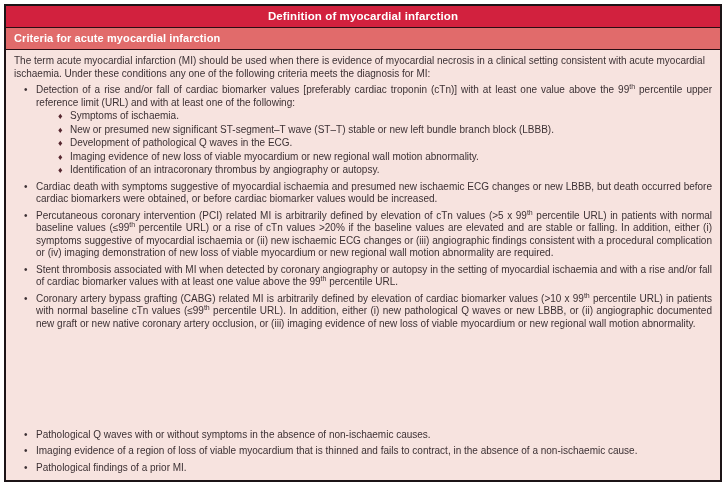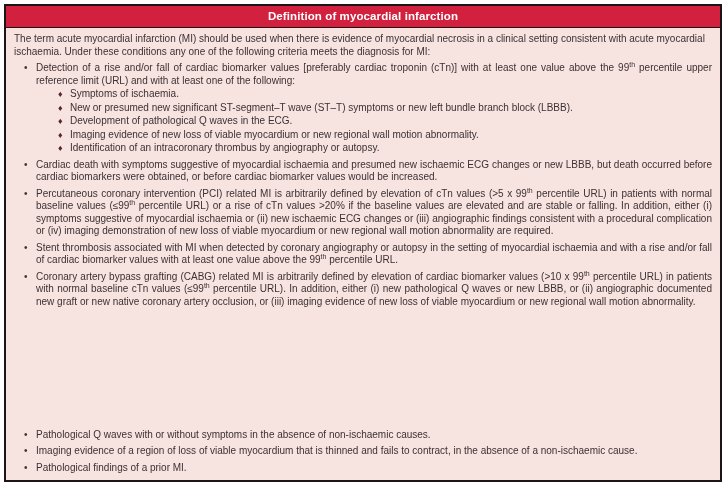--- a/index.html
+++ b/index.html
@@ -28,21 +28,21 @@
   }
   .section-header{
     background:#e16b6b;
     color:#ffffff;
     font-weight:bold;
     font-size:11px;
     padding:4px 8px 5px 8px;
     border-bottom:1px solid #2a0d13;
     letter-spacing:0.1px;
   }
-  .section-header + .section-body{border-top:none;font-family:Liberation Serif, serif;}
+  .section-header + .section-body{border-top:none;}
   .section-body{
     background:#f7e3df;
     color:#3c3134;
     font-size:10px;
     line-height:12.5px;
     padding:5px 8px 6px 8px;
   }
   .section-body.grow{flex:1;}
   .section-body .intro{
     margin:0 0 4px 0;
@@ -76,35 +76,38 @@
 </head>
 <body>
 
 <div class="page">
   <div class="mi-table">
 
     <div class="title-bar">
       <span>Definition of myocardial infarction</span>
     </div>
 
+    <div class="section-header">
+      <span>Criteria for acute myocardial infarction</span>
+    </div>
 
     <div class="section-body grow">
       <p class="intro">The term acute myocardial infarction (MI) should be used when there is evidence of myocardial necrosis in a clinical setting consistent with acute myocardial ischaemia. Under these conditions any one of the following criteria meets the diagnosis for MI:</p>
 
       <div class="bullet">
         <span class="marker">•</span>
         <span class="btext">Detection of a rise and/or fall of cardiac biomarker values [preferably cardiac troponin (cTn)] with at least one value above the 99<sup>th</sup> percentile upper reference limit (URL) and with at least one of the following:</span>
       </div>
       <div class="subbullet">
         <span class="marker">♦</span>
         <span class="btext">Symptoms of ischaemia.</span>
       </div>
       <div class="subbullet">
         <span class="marker">♦</span>
-        <span class="btext">New or presumed new significant ST-segment–T wave (ST–T) symptoms or new left bundle branch block (LBBB).</span>
+        <span class="btext">New or presumed new significant ST-segment–T wave (ST–T) stable or new left bundle branch block (LBBB).</span>
       </div>
       <div class="subbullet">
         <span class="marker">♦</span>
         <span class="btext">Development of pathological Q waves in the ECG.</span>
       </div>
       <div class="subbullet">
         <span class="marker">♦</span>
         <span class="btext">Imaging evidence of new loss of viable myocardium or new regional wall motion abnormality.</span>
       </div>
       <div class="subbullet">

